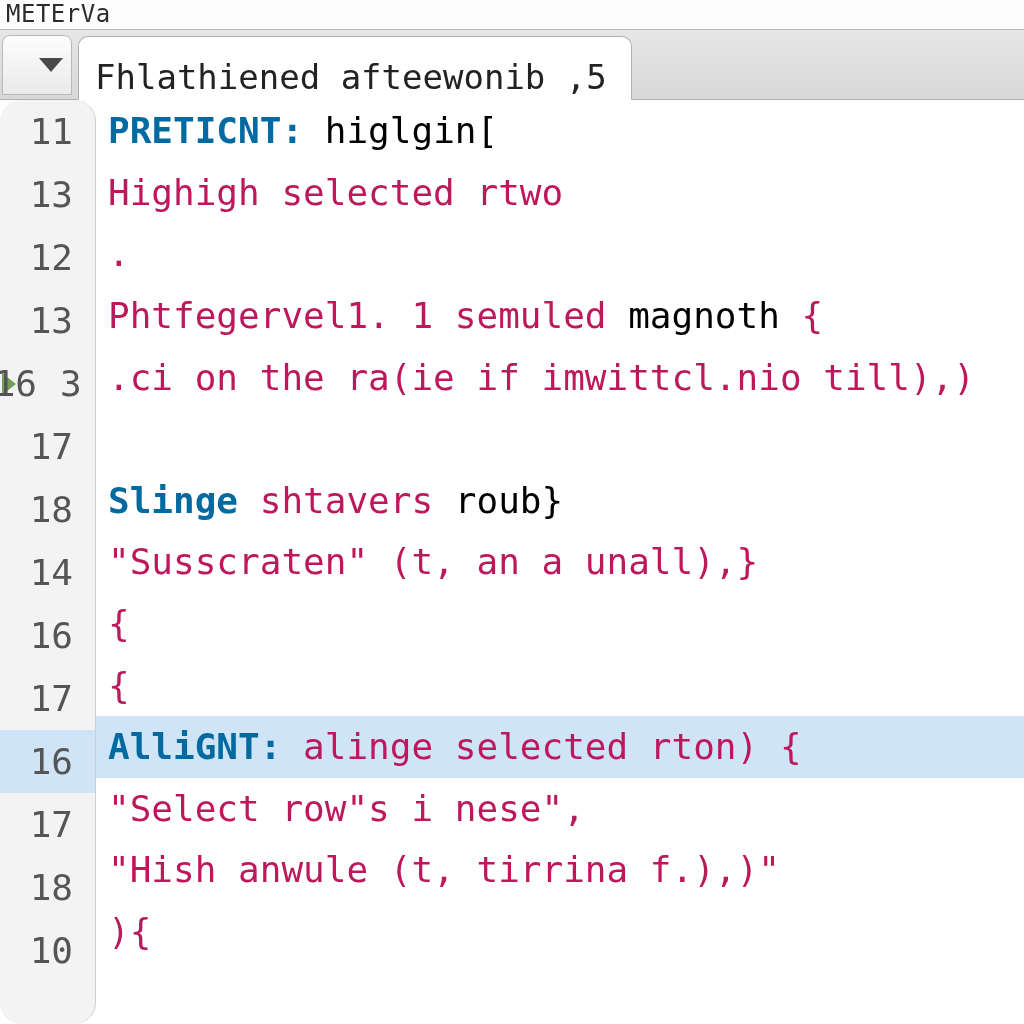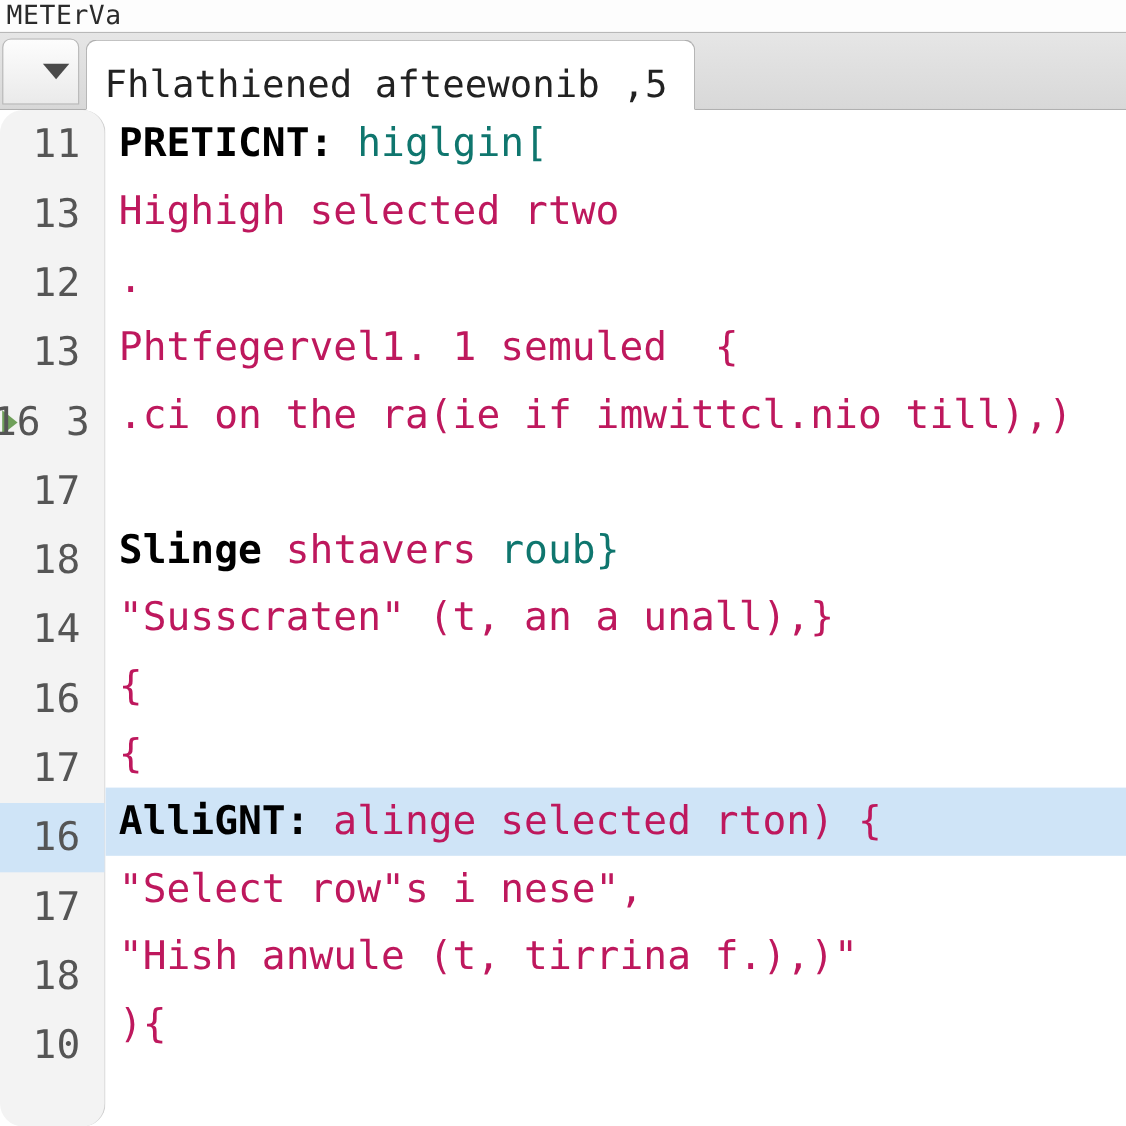--- a/index.html
+++ b/index.html
@@ -108,22 +108,22 @@
     justify-content: flex-end;
     padding-right: 22px;
   }
   .code .row {
     padding-left: 12px;
     white-space: pre;
   }
   .row.hl {
     background: #cfe4f7;
   }
-  .kw   { color: #000000; font-weight: 600; }
-  .id   { color: #0f766e; }
+  .kw   { color: #0369a1; font-weight: 600; }
+  .id   { color: #000000; }
   .plain{ color: #be185d; }
   .bp-marker {
     position: absolute;
     left: 2px;
     width: 0; height: 0;
     border-top: 11px solid transparent;
     border-bottom: 11px solid transparent;
     border-left: 14px solid #6fa05a;
   }
   .bp-num {
@@ -196,21 +196,21 @@
           <span>18</span>
         </div>
         <div class="row">
           <span>10</span>
         </div>
       </div>
     <div class="code" id="code">
         <div class="row"><span class="kw">PRETICNT:</span><span class="plain"> </span><span class="id">higlgin[</span></div>
         <div class="row"><span class="plain">Highigh selected rtwo</span></div>
         <div class="row"><span class="plain">.</span></div>
-        <div class="row"><span class="plain">Phtfegervel1. 1 semuled </span><span class="plain"> {</span></div>
+        <div class="row"><span class="plain">Phtfegervel1. 1 semuled </span><span class="id">magnoth</span><span class="plain"> {</span></div>
         <div class="row"><span class="plain">.ci on the ra(ie if imwittcl.nio till),)</span></div>
         <div class="row"></div>
         <div class="row"><span class="kw">Slinge</span><span class="plain"> shtavers </span><span class="id">roub}</span></div>
         <div class="row"><span class="plain">"Susscraten" (t, an a unall),}</span></div>
         <div class="row"><span class="plain">{</span></div>
         <div class="row"><span class="plain">{</span></div>
         <div class="row hl"><span class="kw">AlliGNT:</span><span class="plain"> alinge selected rton) {</span></div>
         <div class="row"><span class="plain">"Select row"s i nese",</span></div>
         <div class="row"><span class="plain">"Hish anwule (t, tirrina f.),)"</span></div>
         <div class="row"><span class="plain">){</span></div>

